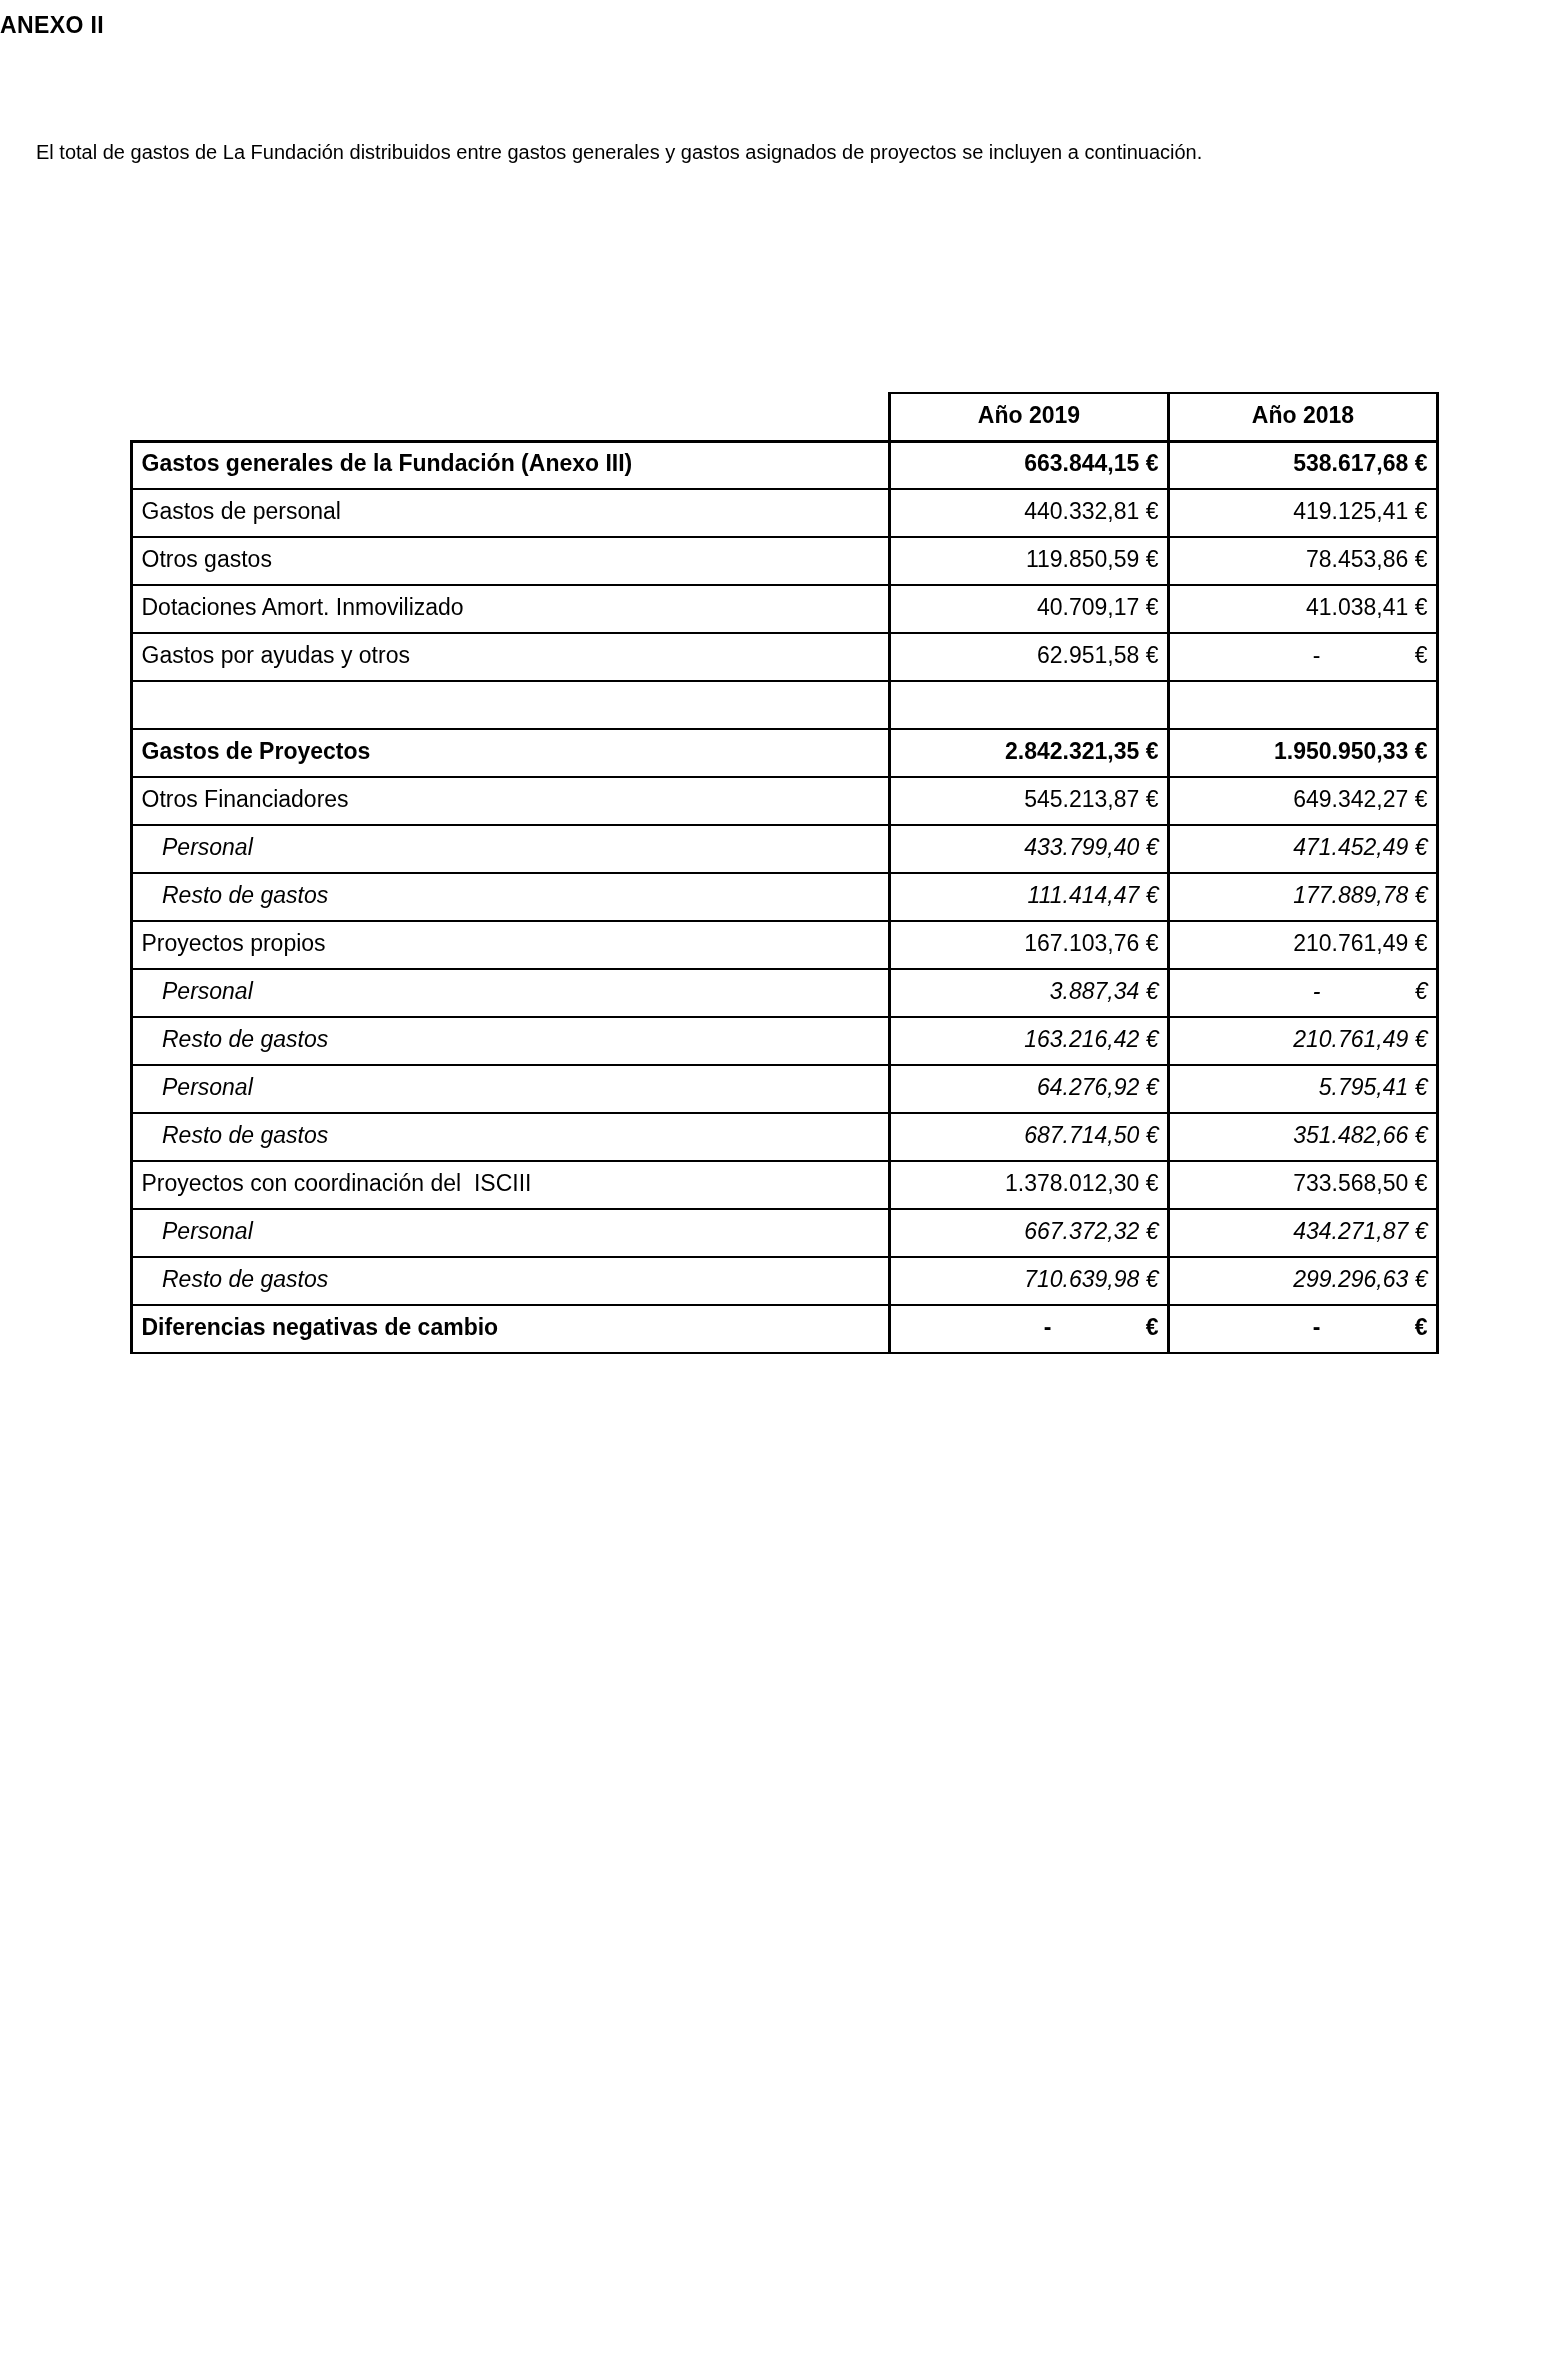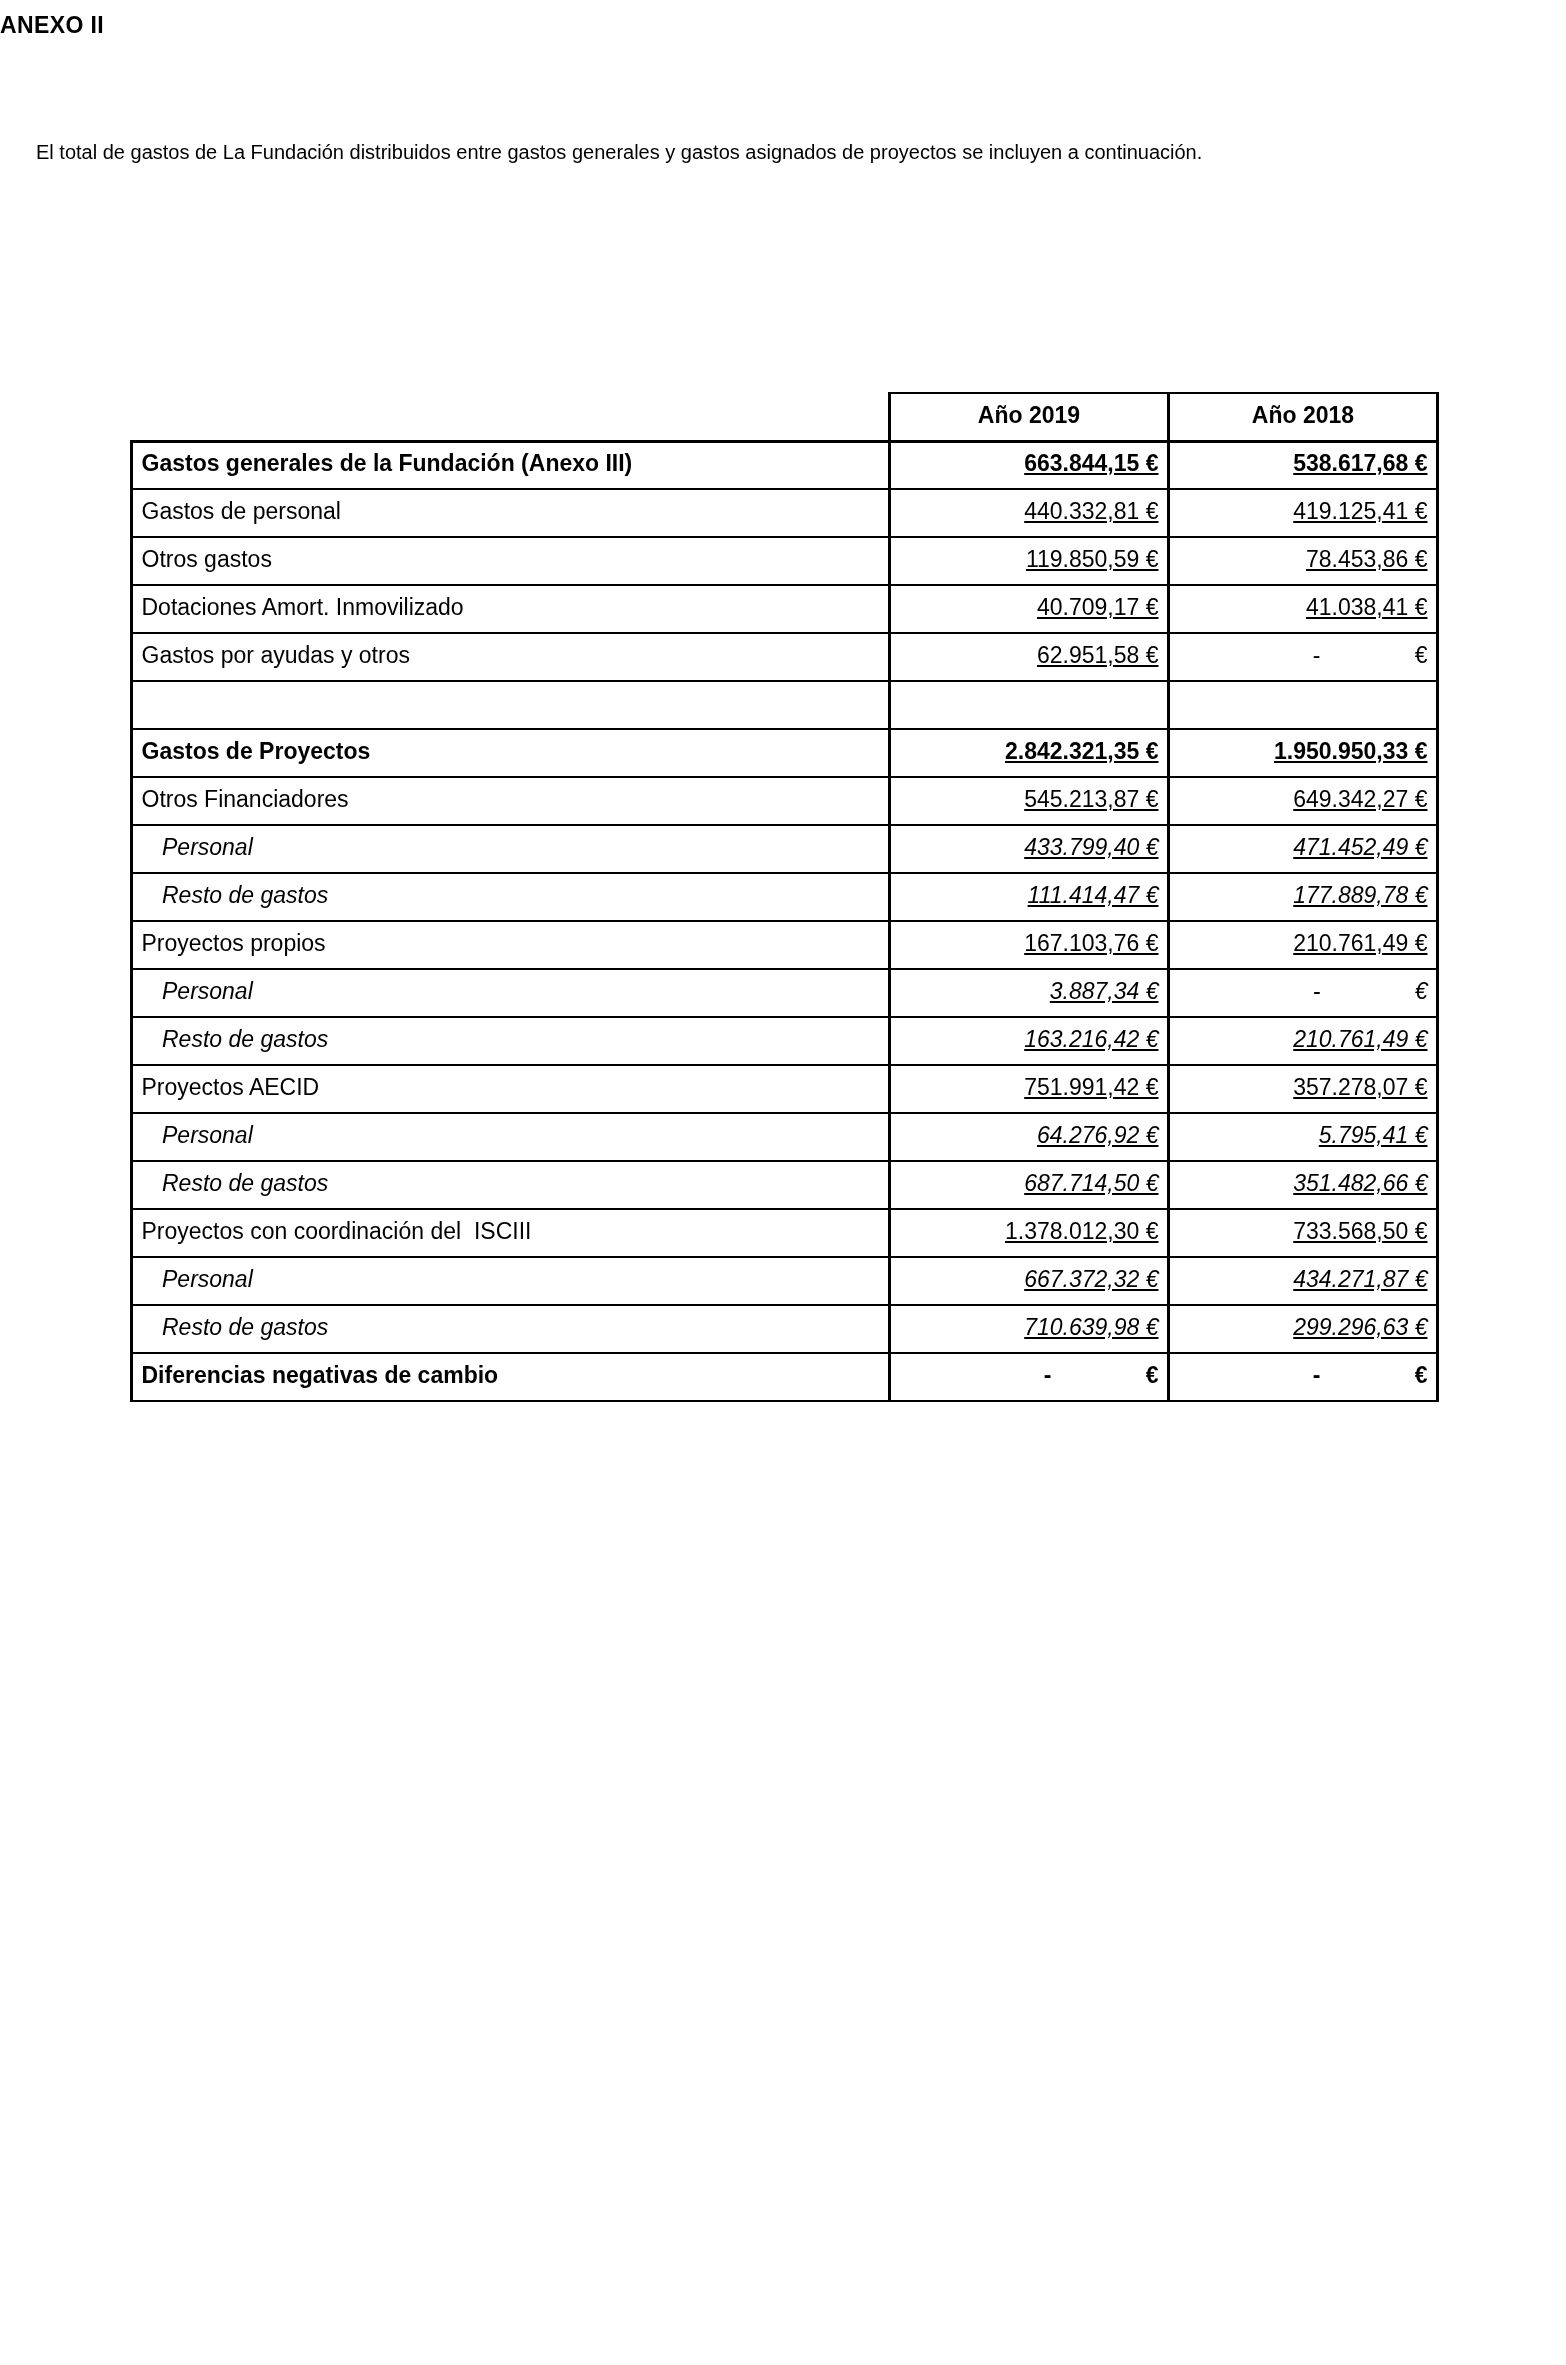--- a/index.html
+++ b/index.html
@@ -82,21 +82,21 @@
   th.year-head {
     text-align: center;
     font-weight: bold;
     border-top: 3.4px solid #000;
   }
 
   td.label      { text-align: left;  white-space: pre; }
   td.label.bold { font-weight: bold; margin-top: 6px; }
   td.label.sub  { font-style: italic; padding-left: 29px; }
 
-  td.amount      { text-align: right; white-space: pre; text-decoration: underline; }
+  td.amount      { text-align: right; white-space: pre; }
   td.amount.bold { font-weight: bold; }
   td.amount.ital { font-style: italic; }
 
   
   .acc-dash {
     display: inline-block;
     min-width: 102px;
     text-align: left;
   }
   .acc-eur { display: inline-block; }
@@ -190,25 +190,20 @@
           <td class="label sub">Personal</td>
           <td class="amount ital">3.887,34 €</td>
           <td class="amount ital"><span class="acc-dash">-</span><span class="acc-eur">€</span></td>
         </tr>
         <tr>
           <td class="label sub">Resto de gastos</td>
           <td class="amount ital">163.216,42 €</td>
           <td class="amount ital">210.761,49 €</td>
         </tr>
         <tr>
-          <td class="label">Proyectos AECID</td>
-          <td class="amount">751.991,42 €</td>
-          <td class="amount">357.278,07 €</td>
-        </tr>
-        <tr>
           <td class="label sub">Personal</td>
           <td class="amount ital">64.276,92 €</td>
           <td class="amount ital">5.795,41 €</td>
         </tr>
         <tr>
           <td class="label sub">Resto de gastos</td>
           <td class="amount ital">687.714,50 €</td>
           <td class="amount ital">351.482,66 €</td>
         </tr>
         <tr>

